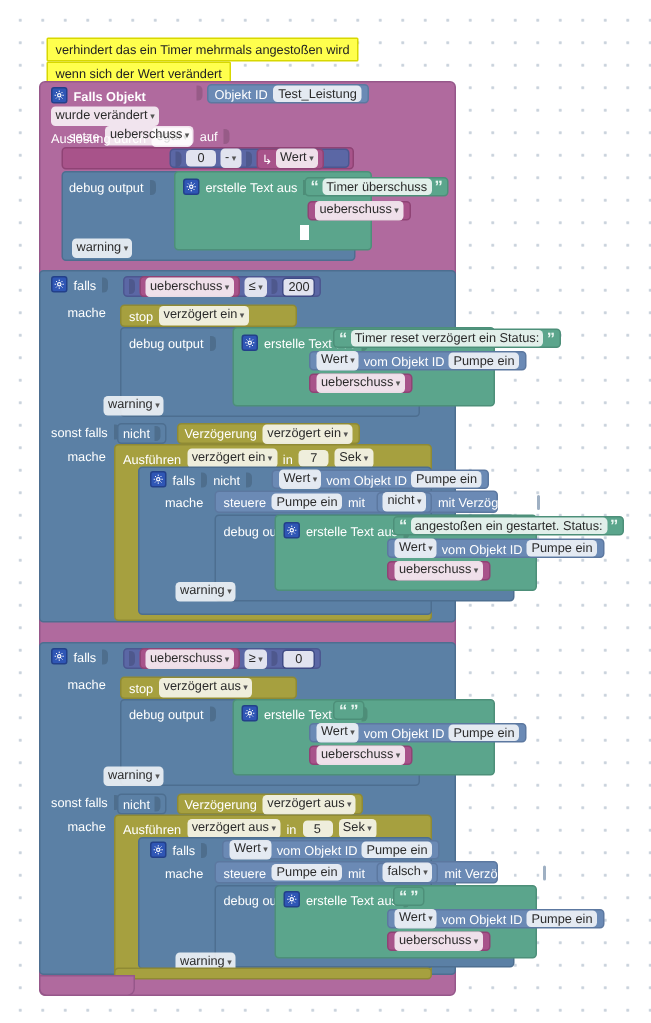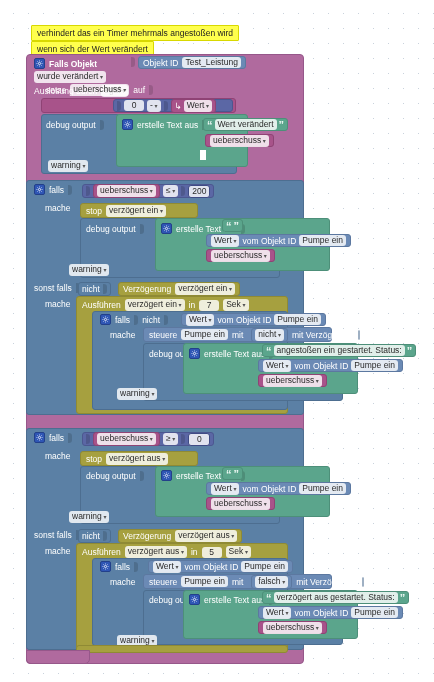--- a/index.html
+++ b/index.html
@@ -133,21 +133,21 @@
       <svg viewBox="0 0 10 10">
           <circle cx="5" cy="5" r="1.6" fill="none" stroke="#fff" stroke-width="1.1"></circle>
           <path d="M5 0.6v1.4M5 8v1.4M0.6 5h1.4M8 5h1.4M1.9 1.9l1 1M7.1 7.1l1 1M8.1 1.9l-1 1M2.9 7.1l-1 1" stroke="#fff" stroke-width="0.9"></path>
         </svg>
     </span>
     <span class="lbl">erstelle Text aus</span>
     <span class="socket"></span>
   </div>
   <div class="blk c-text row" style="left:203px;top:118px;height:13px;padding:0 3px;gap:2px;">
     <span class="q">“</span>
-    <span class="fld">Wert verändert</span>
+    <span class="fld">Timer überschuss</span>
     <span class="q">”</span>
   </div>
   <div class="blk c-var row" style="left:205px;top:134px;height:13px;padding:0 4px;">
     <span class="fld dd">ueberschuss</span>
   </div>
   <div style="position:absolute;left:200px;top:150px;width:6px;height:10px;background:#ffffff;"></div>
   <div class="blk c-ctrl row" style="left:44px;top:159px;height:13px;padding:0 4px;background:transparent;border:none;">
     <span class="fld dd">warning</span>
   </div>
 
@@ -189,20 +189,21 @@
       <svg viewBox="0 0 10 10">
           <circle cx="5" cy="5" r="1.6" fill="none" stroke="#fff" stroke-width="1.1"></circle>
           <path d="M5 0.6v1.4M5 8v1.4M0.6 5h1.4M8 5h1.4M1.9 1.9l1 1M7.1 7.1l1 1M8.1 1.9l-1 1M2.9 7.1l-1 1" stroke="#fff" stroke-width="0.9"></path>
         </svg>
     </span>
     <span class="lbl">erstelle Text aus</span>
     <span class="socket"></span>
   </div>
   <div class="blk c-text row" style="left:222px;top:219px;height:13px;padding:0 3px;gap:2px;">
     <span class="q">“</span>
+    <span class="fld">Timer reset verzögert ein Status:</span>
     <span class="q">”</span>
   </div>
   <div class="blk c-obj row" style="left:206px;top:234px;height:13px;padding:0 4px;gap:3px;">
     <span class="fld dd">Wert</span>
     <span class="lbl">vom Objekt ID</span>
     <span class="fld">Pumpe ein</span>
   </div>
   <div class="blk c-var row" style="left:206px;top:249px;height:13px;padding:0 4px;">
     <span class="fld dd">ueberschuss</span>
   </div>
@@ -421,21 +422,20 @@
       <svg viewBox="0 0 10 10">
           <circle cx="5" cy="5" r="1.6" fill="none" stroke="#fff" stroke-width="1.1"></circle>
           <path d="M5 0.6v1.4M5 8v1.4M0.6 5h1.4M8 5h1.4M1.9 1.9l1 1M7.1 7.1l1 1M8.1 1.9l-1 1M2.9 7.1l-1 1" stroke="#fff" stroke-width="0.9"></path>
         </svg>
     </span>
     <span class="lbl">erstelle Text aus</span>
     <span class="socket"></span>
   </div>
   <div class="blk c-text row" style="left:262px;top:591px;height:13px;padding:0 3px;gap:2px;">
     <span class="q">“</span>
-    <span class="fld">verzögert aus gestartet. Status:</span>
     <span class="q">”</span>
   </div>
   <div class="blk c-obj row" style="left:258px;top:606px;height:13px;padding:0 4px;gap:3px;">
     <span class="fld dd">Wert</span>
     <span class="lbl">vom Objekt ID</span>
     <span class="fld">Pumpe ein</span>
   </div>
   <div class="blk c-var row" style="left:258px;top:621px;height:13px;padding:0 4px;">
     <span class="fld dd">ueberschuss</span>
   </div>

